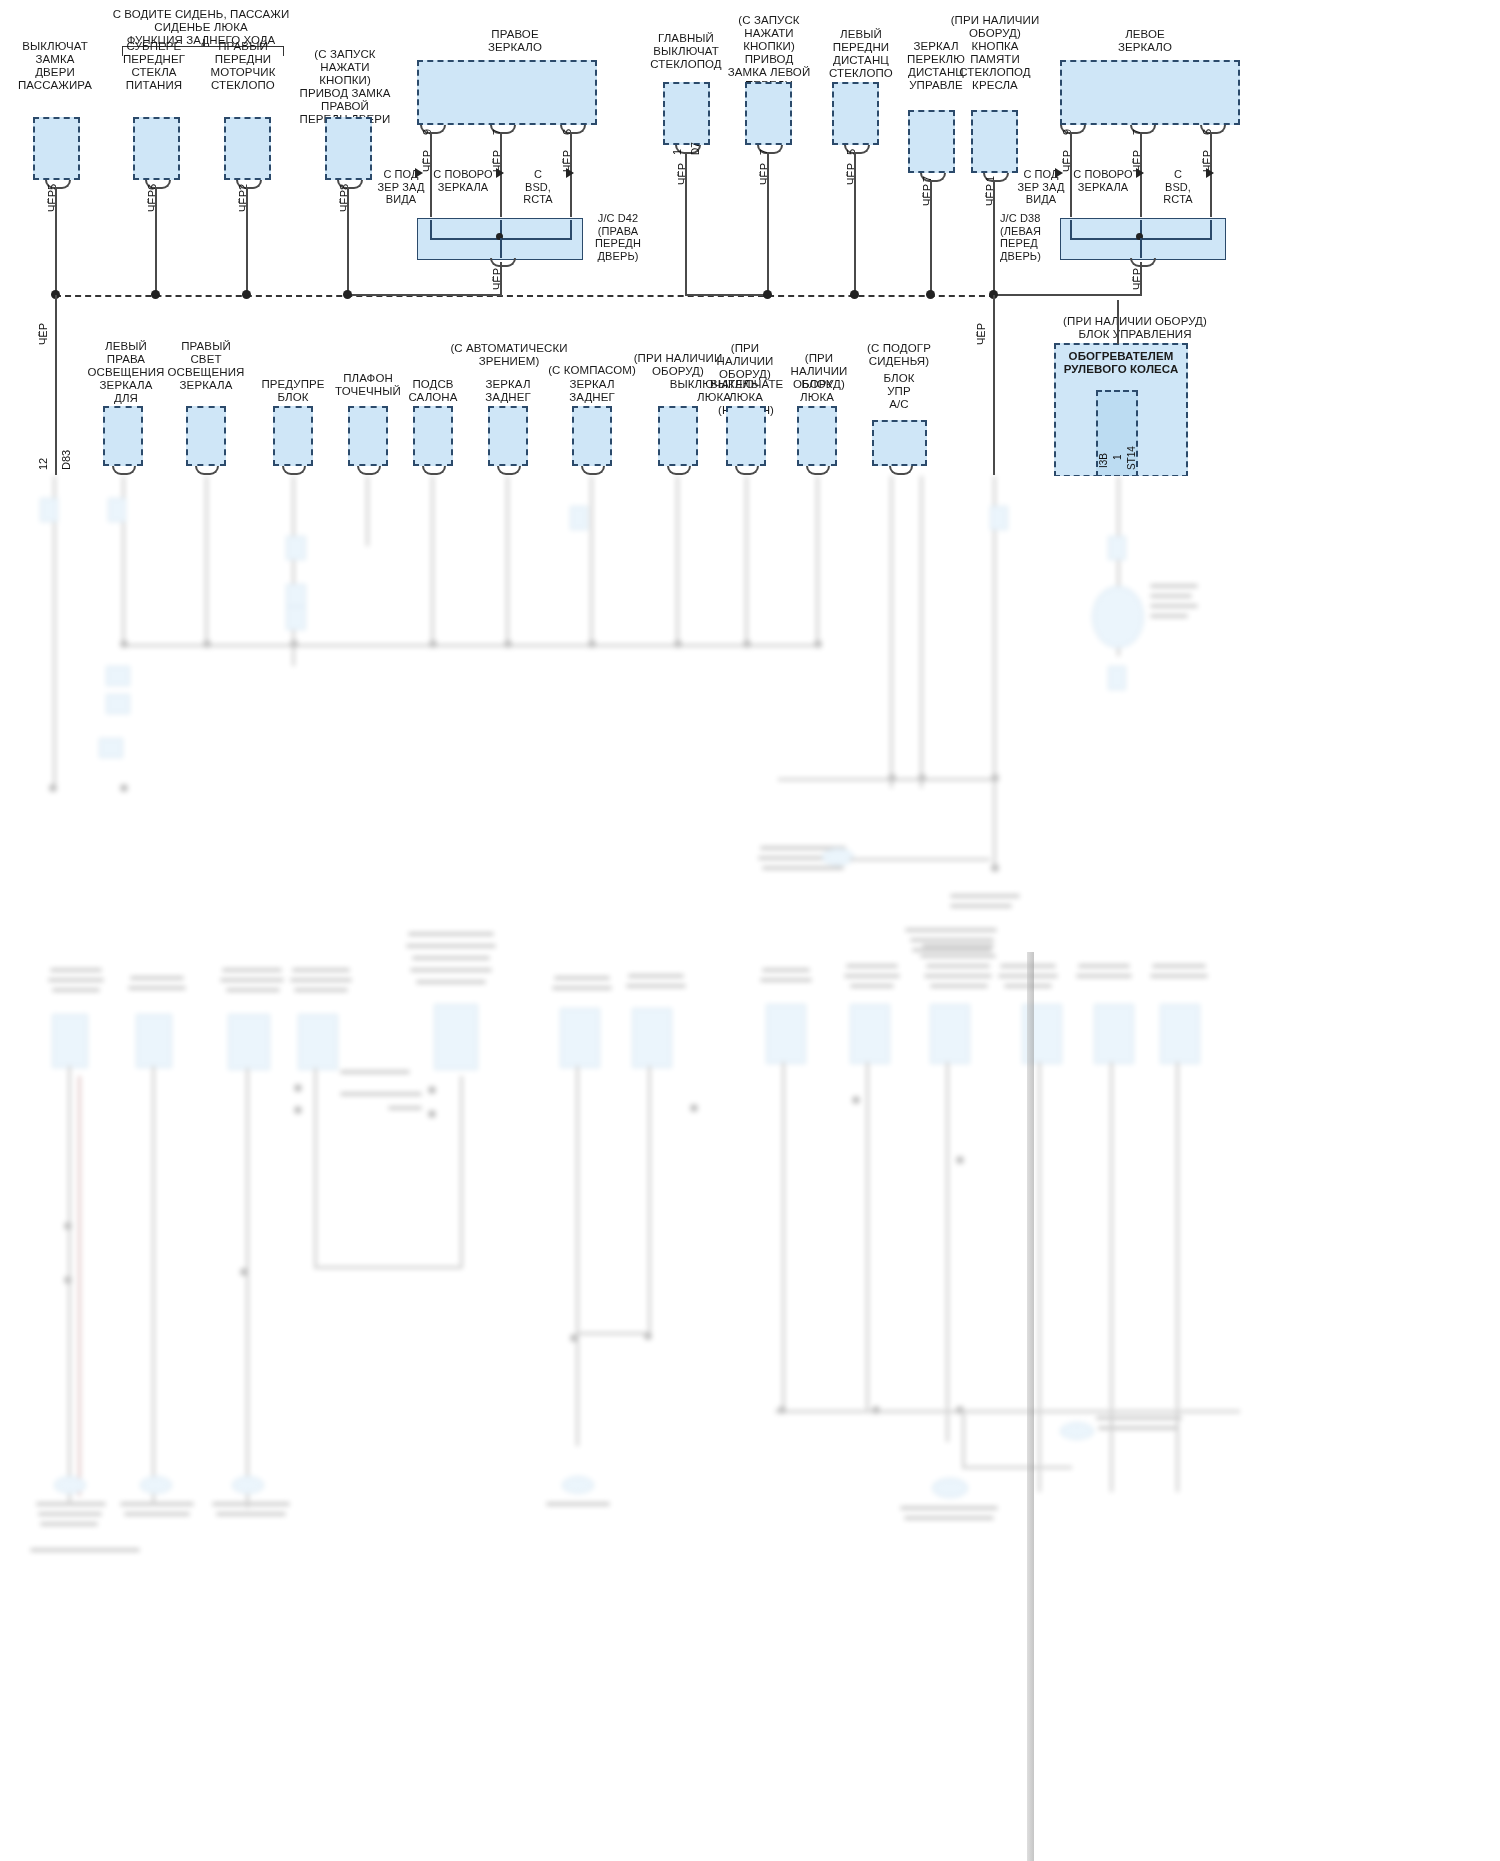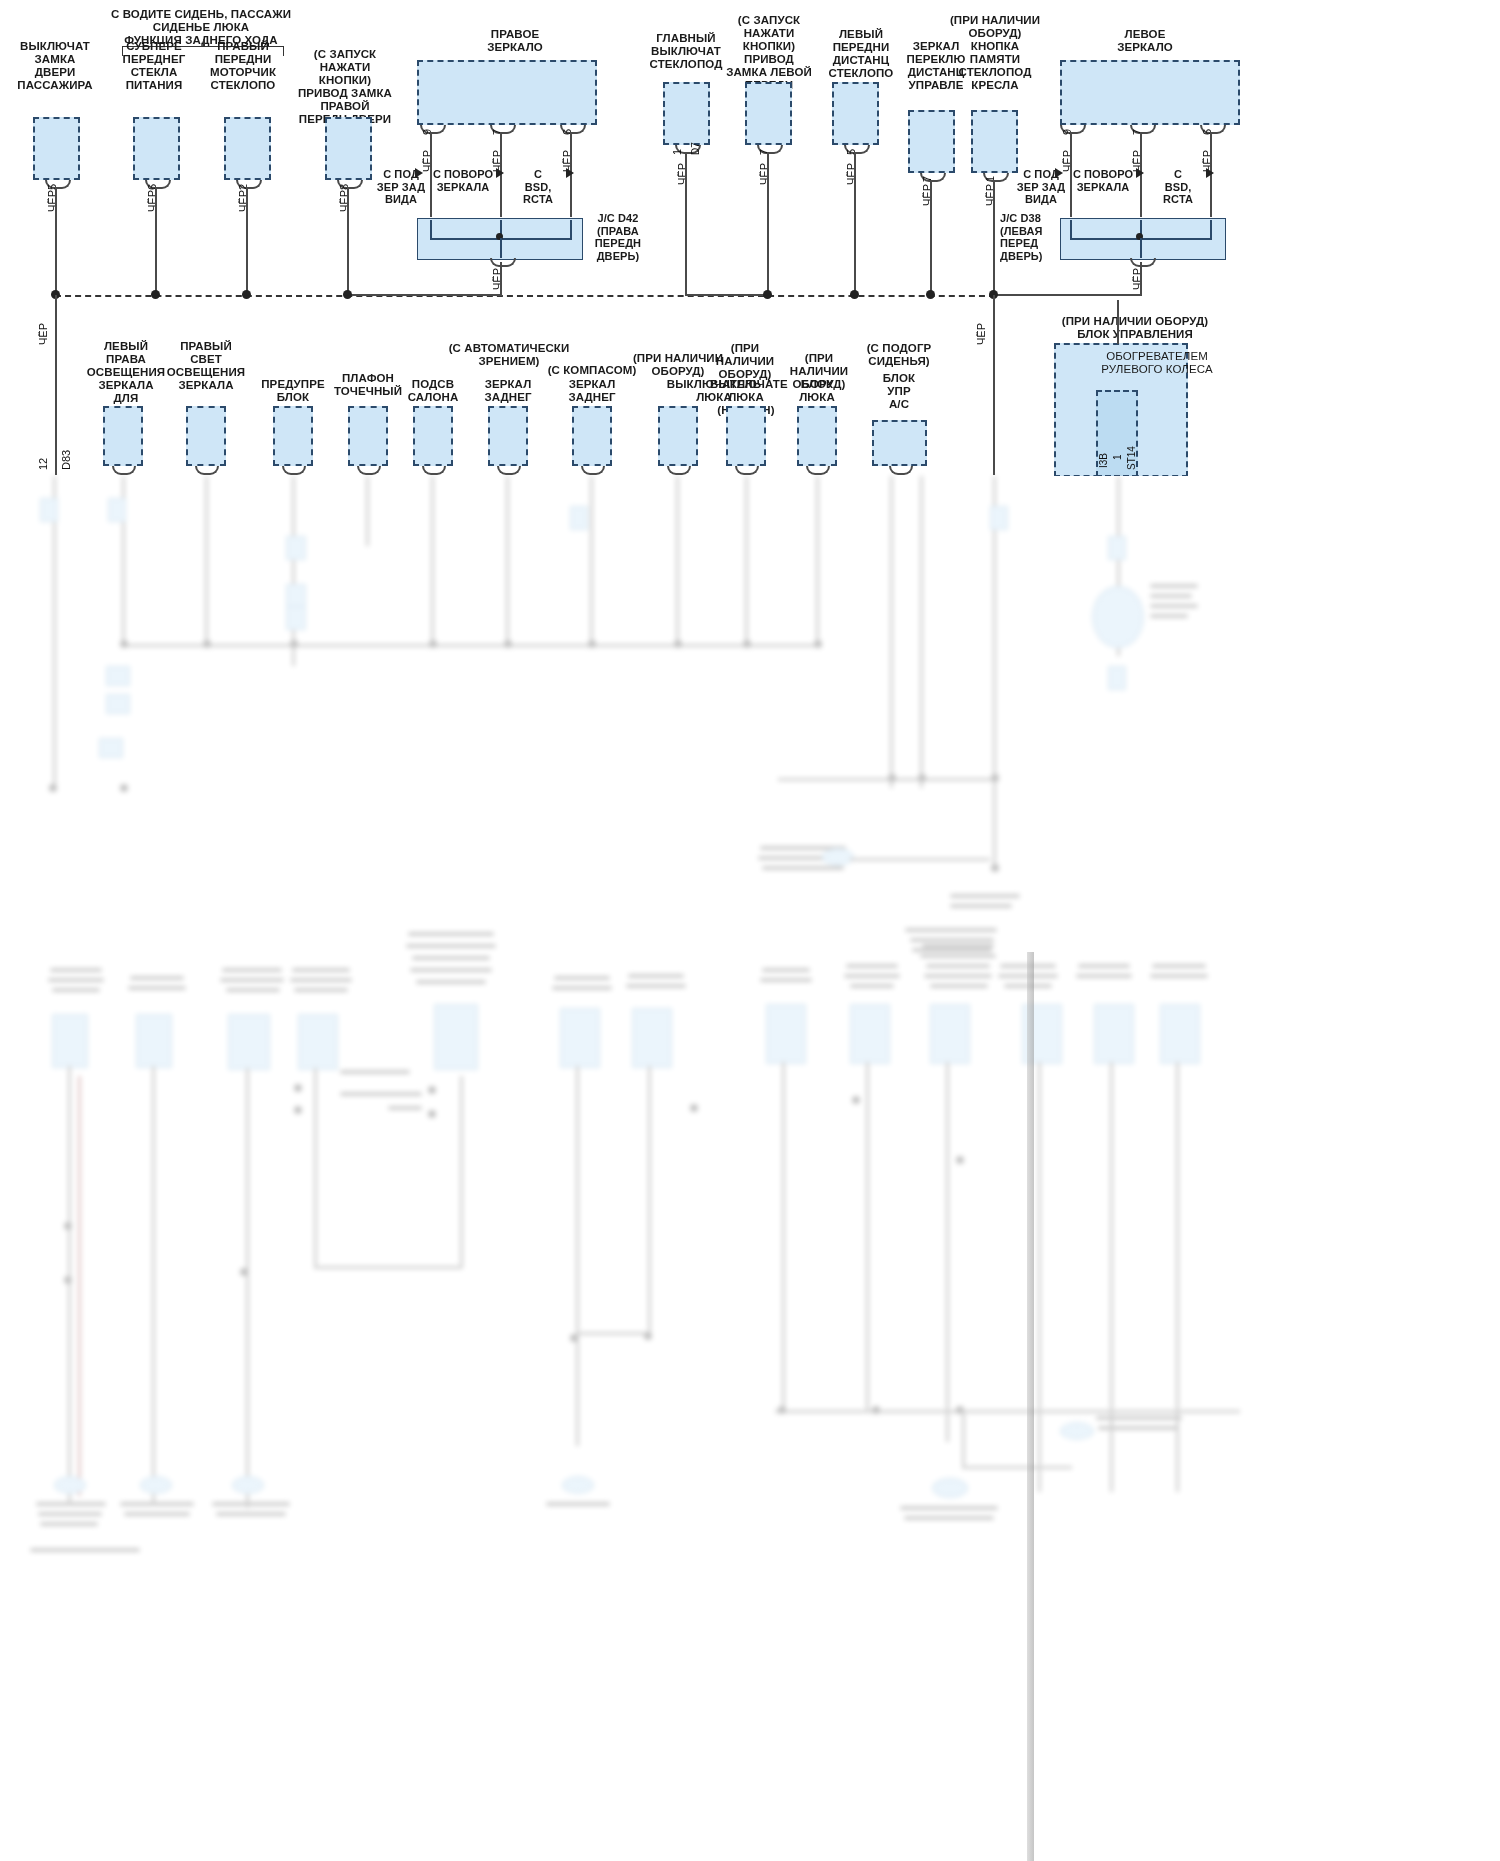--- a/index.html
+++ b/index.html
@@ -3,21 +3,21 @@
 <meta charset="utf-8">
 <style>
   html,body{margin:0;padding:0;background:#ffffff;}
   body{font-family:"Liberation Sans", sans-serif;}
   #page{position:relative;width:1500px;height:1861px;background:#ffffff;overflow:hidden;}
   
   #sheet{position:absolute;left:0;top:0;width:1265px;height:480px;background:#fff;}
   
   #faded{position:absolute;left:0;top:476px;width:1265px;height:1385px;background:#ffffff;}
 
-  .lbl{position:absolute;text-align:center;font-size:11.5px;line-height:13px;color:#1a1a1a;letter-spacing:.1px;font-weight:bold;}
+  .lbl{position:absolute;text-align:center;font-size:11.5px;line-height:13px;color:#1a1a1a;letter-spacing:.1px;}
   .lbl.sm{font-size:11px;line-height:12.5px;}
   .conn{position:absolute;background:#cfe6f7;border:2px dashed #2b4a6b;box-sizing:border-box;}
   .wire{position:absolute;background:#4a4a4a;}
   .wire.v{width:2px;}
   .wire.h{height:2px;}
   .dot{position:absolute;width:9px;height:9px;border-radius:50%;background:#222;}
   .vtext{position:absolute;font-size:11px;color:#111;white-space:nowrap;transform-origin:0 0;transform:rotate(-90deg);}
   .vtext.sm{font-size:10px;}
   .cap{position:absolute;border-left:2px solid #4a4a4a;border-right:2px solid #4a4a4a;border-bottom:2px solid #4a4a4a;border-bottom-left-radius:9px;border-bottom-right-radius:9px;height:7px;}
   .jbox{position:absolute;background:#cfe6f7;border:1px solid #2b4a6b;}
@@ -407,21 +407,21 @@
         <div>A/C</div>
     </div>
     <div class="conn" style="left:872px;top:420px;width:55px;height:46px;"></div>
     <div class="cap" style="left:889px;top:466px;width:20px;"></div>
 
     <div class="lbl" style="left:1050px;top:315px;width:170px;">
       <div>(ПРИ НАЛИЧИИ ОБОРУД)</div>
       <div>БЛОК УПРАВЛЕНИЯ</div>
     </div>
     <div class="conn" style="left:1054px;top:343px;width:134px;height:134px;"></div>
-    <div class="lbl" style="left:1092px;top:350px;width:130px;font-weight:normal;">
+    <div class="lbl" style="left:1056px;top:350px;width:130px;font-weight:bold;">
       <div>ОБОГРЕВАТЕЛЕМ</div>
         <div>РУЛЕВОГО КОЛЕСА</div>
     </div>
     <div class="conn" style="left:1096px;top:390px;width:42px;height:87px;background:#bcdcf2;"></div>
     <div class="vtext sm" style="left:1098px;top:468px;">I3B</div>
     <div class="vtext sm" style="left:1112px;top:460px;">1</div>
     <div class="vtext sm" style="left:1126px;top:470px;">ST14</div>
     <div class="wire v" style="left:1117px;top:300px;height:44px;"></div>
   </div>
 

